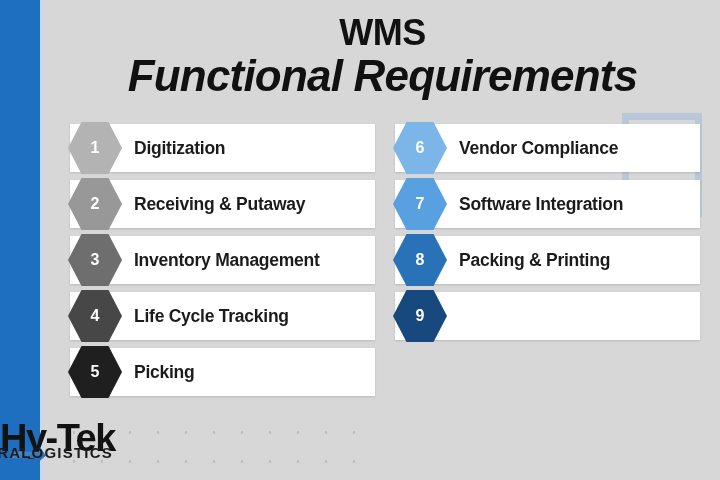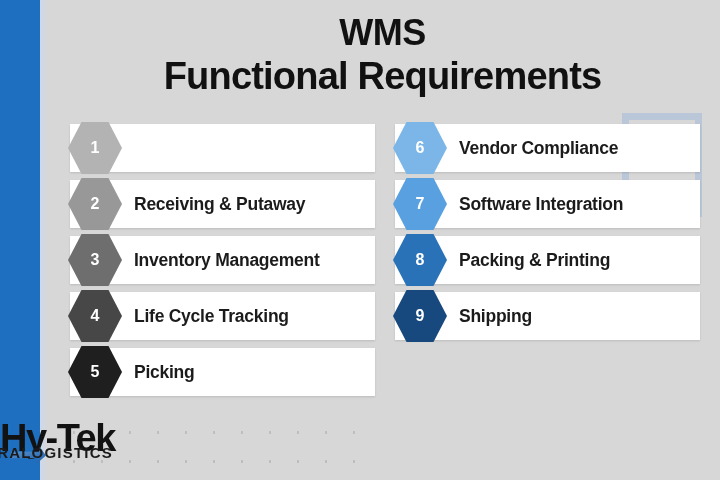--- a/index.html
+++ b/index.html
@@ -68,24 +68,25 @@
     text-align: center;
     color: #111111;
   }
   .title-line1 {
     font-size: 36px;
     font-weight: bold;
     line-height: 42px;
     letter-spacing: -0.5px;
   }
   .title-line2 {
-    font-size: 38px;
+    font-size: 44px;
     font-weight: bold;
     line-height: 44px;
     letter-spacing: -0.8px;
+    font-style: italic;
   }
   
   .col {
     position: absolute;
     top: 124px;
     width: 305px;
   }
   .col-left  { left: 70px; }
   .col-right { left: 395px; }
 
@@ -183,20 +184,21 @@
 
   <div class="title-block">
     <div class="title-line1">WMS</div>
     <div class="title-line2">Functional Requirements</div>
   </div>
 
   <div class="col col-left">
     <div class="row">
       <div class="row-card"></div>
       <div class="hex" id="hexL0" style="background: rgb(179, 179, 179);">1</div>
+      <div class="row-label">Digitization</div>
     </div>
     <div class="row">
       <div class="row-card"></div>
       <div class="hex" id="hexL1" style="background: rgb(152, 152, 152);">2</div>
       <div class="row-label">Receiving &amp; Putaway</div>
     </div>
     <div class="row">
       <div class="row-card"></div>
       <div class="hex" id="hexL2" style="background: rgb(110, 110, 110);">3</div>
       <div class="row-label">Inventory Management</div>
@@ -225,21 +227,20 @@
       <div class="row-label">Software Integration</div>
     </div>
     <div class="row">
       <div class="row-card"></div>
       <div class="hex" id="hexR2" style="background: rgb(42, 114, 184);">8</div>
       <div class="row-label">Packing &amp; Printing</div>
     </div>
     <div class="row">
       <div class="row-card"></div>
       <div class="hex" id="hexR3" style="background: rgb(23, 73, 127);">9</div>
-      <div class="row-label">Shipping</div>
     </div>
   </div>
 
   <div class="logo">
     <span class="logo-inner">
       <span class="logo-word">Hy-Tek</span>
       <span class="logo-arrow"></span>
       <span class="logo-sub">INTRALOGISTICS</span>
     </span>
   </div>

